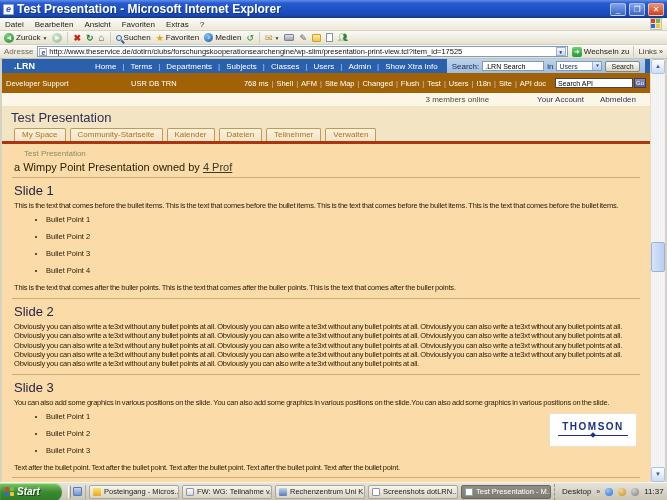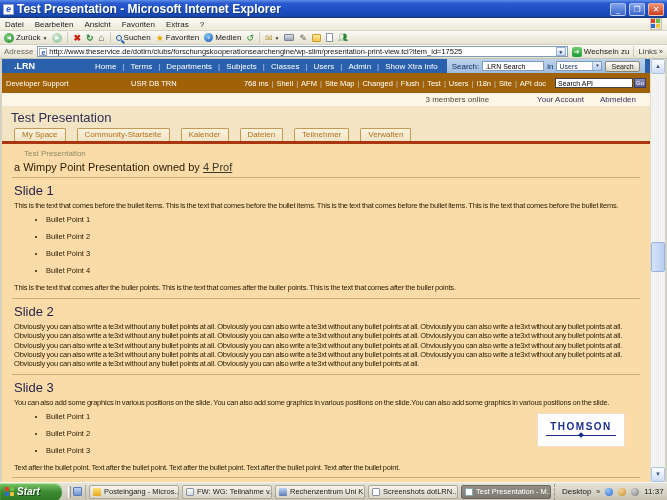--- a/index.html
+++ b/index.html
@@ -89,38 +89,38 @@
   .gobox{width:12px;height:10px;background:linear-gradient(#8A90B8,#5A6090);border:1px solid #383C60;color:#fff;font-size:6px;line-height:9px;text-align:center;margin-left:1px}
 
   
   .statusrow{height:13px;background:#FCF6E8;display:flex;align-items:center;justify-content:flex-end;font-size:8px;color:#333355;flex:none;padding-right:14px}
   .members{margin-right:48px;color:#4A4A3A}
   .account{margin-right:16px}
 
   
   .titleband{background:#F3E5C4;padding:4px 0 0 9px;flex:none}
   .pagetitle{font-size:13px;color:#2E2E55;font-weight:400;margin-bottom:3px}
-  .tabs{display:flex;gap:11px;padding-left:3px}
+  .tabs{display:flex;gap:4px;padding-left:3px}
   .tabs li{background:linear-gradient(#FAF2DF,#F2E4C4);border:1px solid #C49A52;border-bottom:none;border-radius:2px 2px 0 0;padding:1px 7px 2px;font-size:8px;color:#B4701C;white-space:nowrap}
   .redline{height:3px;background:#A93511;flex:none}
 
   
   .content{flex:1;padding:2px 10px 0 10px;color:#2E2008;overflow:hidden;min-height:0}
   .content p{font-size:7.5px;letter-spacing:-0.2px;word-spacing:-0.5px;line-height:1.25;margin:2px 2px 5px 2px}
   .content p:empty{display:none}
   .breadcrumb{color:#8C8A68;font-size:8px;padding:3px 0 2px 12px}
   .ownerline{font-size:11px;margin:1px 0 4px 2px;color:#2E2008}
   .ownerlink{color:#3A3A2A;text-decoration:underline;cursor:pointer}
   hr{border:none;border-top:1px solid #C9AE7C;margin:3px 0}
   h2{font-size:13px;color:#1F1F47;font-weight:400;margin:5px 0 3px 2px}
   ul.bullets{padding-left:34px}
   ul.bullets li{list-style:disc;font-size:7.5px;margin-bottom:8px;color:#2E2008}
   ul.bullets li:first-child{margin-top:3px}
   .slide{position:relative}
-  .thomson{position:absolute;right:16px;top:34px;width:86px;height:32px;background:#fff;display:flex;flex-direction:column;align-items:center;justify-content:center;box-shadow:0 0 0 1px #EADFC8}
+  .thomson{position:absolute;right:4px;top:34px;width:86px;height:32px;background:#fff;display:flex;flex-direction:column;align-items:center;justify-content:center;box-shadow:0 0 0 1px #EADFC8}
   .thomson .tname{color:#1A2E8C;font-weight:bold;font-size:10px;letter-spacing:1.5px}
   .thomson .trule{width:70px;height:5px;position:relative;margin-top:1px}
   .thomson .trule::before{content:"";position:absolute;left:0;right:0;top:2px;border-top:1px solid #1A2E8C}
   .thomson .trule::after{content:"";position:absolute;left:33px;top:0;width:4px;height:4px;background:#1A2E8C;transform:rotate(45deg)}
   .footerline{font-size:7.5px;margin:4px 0 8px 2px}
 
   
   .scrollbar{width:15px;display:flex;flex-direction:column;background:#F4F4EE;border-left:1px solid #E0DCCB;flex:none}
   .sb-btn{height:15px;background:linear-gradient(#FDFEFF,#CCDCF6);border:1px solid #AEC2E4;color:#43588A;font-size:6px;line-height:13px;text-align:center;flex:none;border-radius:2px}
   .sb-track{flex:1;position:relative;background:repeating-linear-gradient(90deg,#F6F6F2 0 1px,#EDEFF2 1px 2px)}

